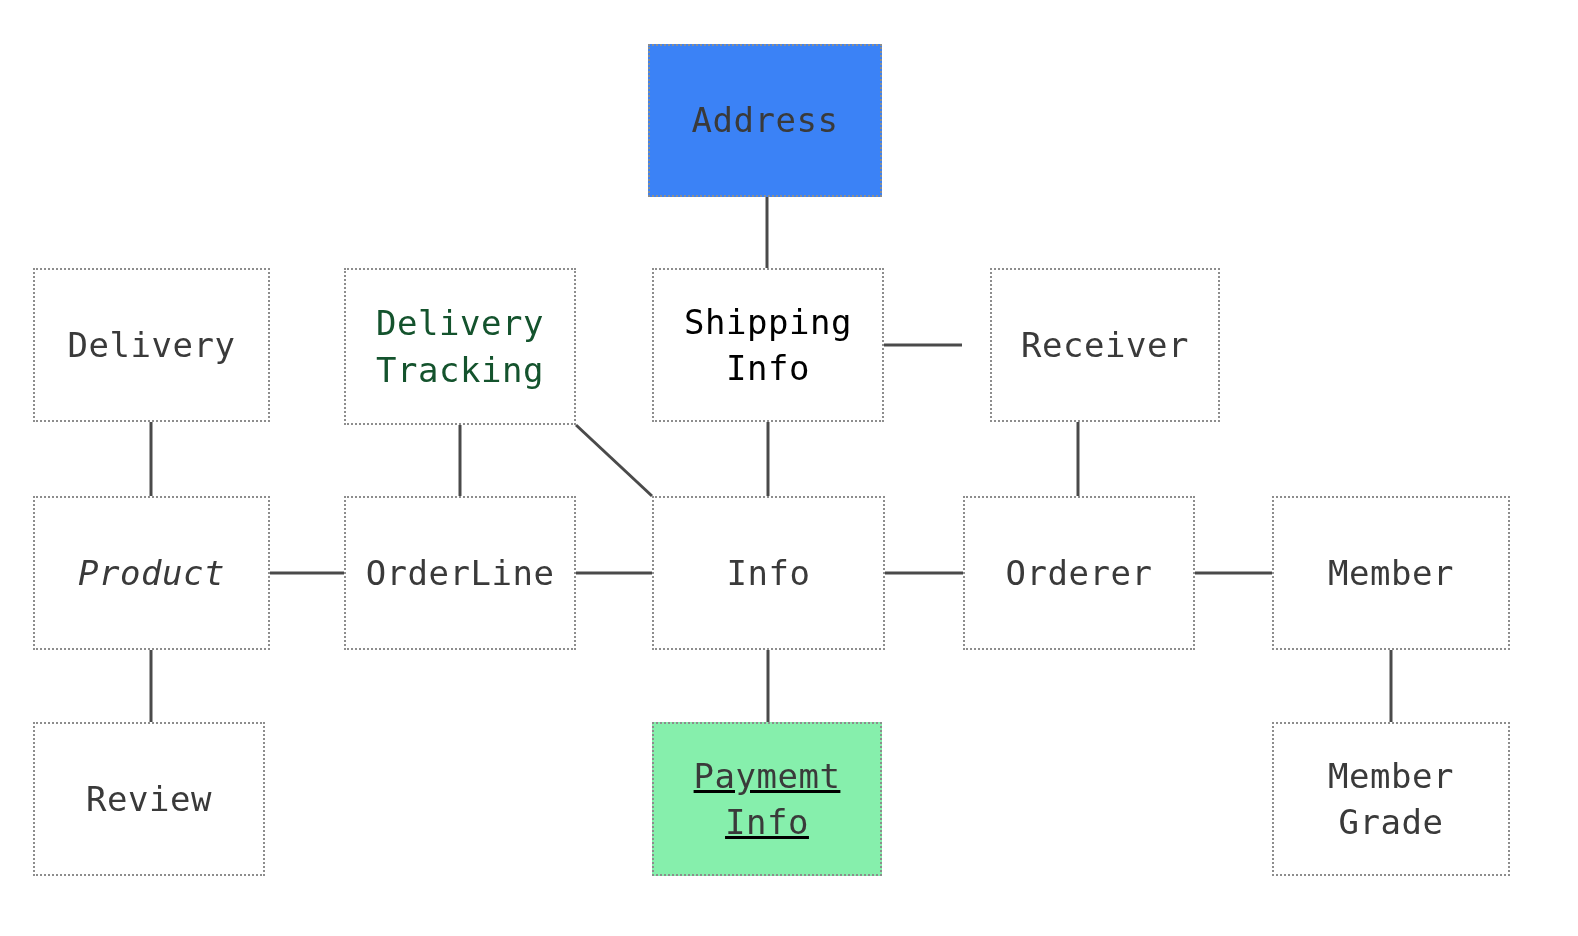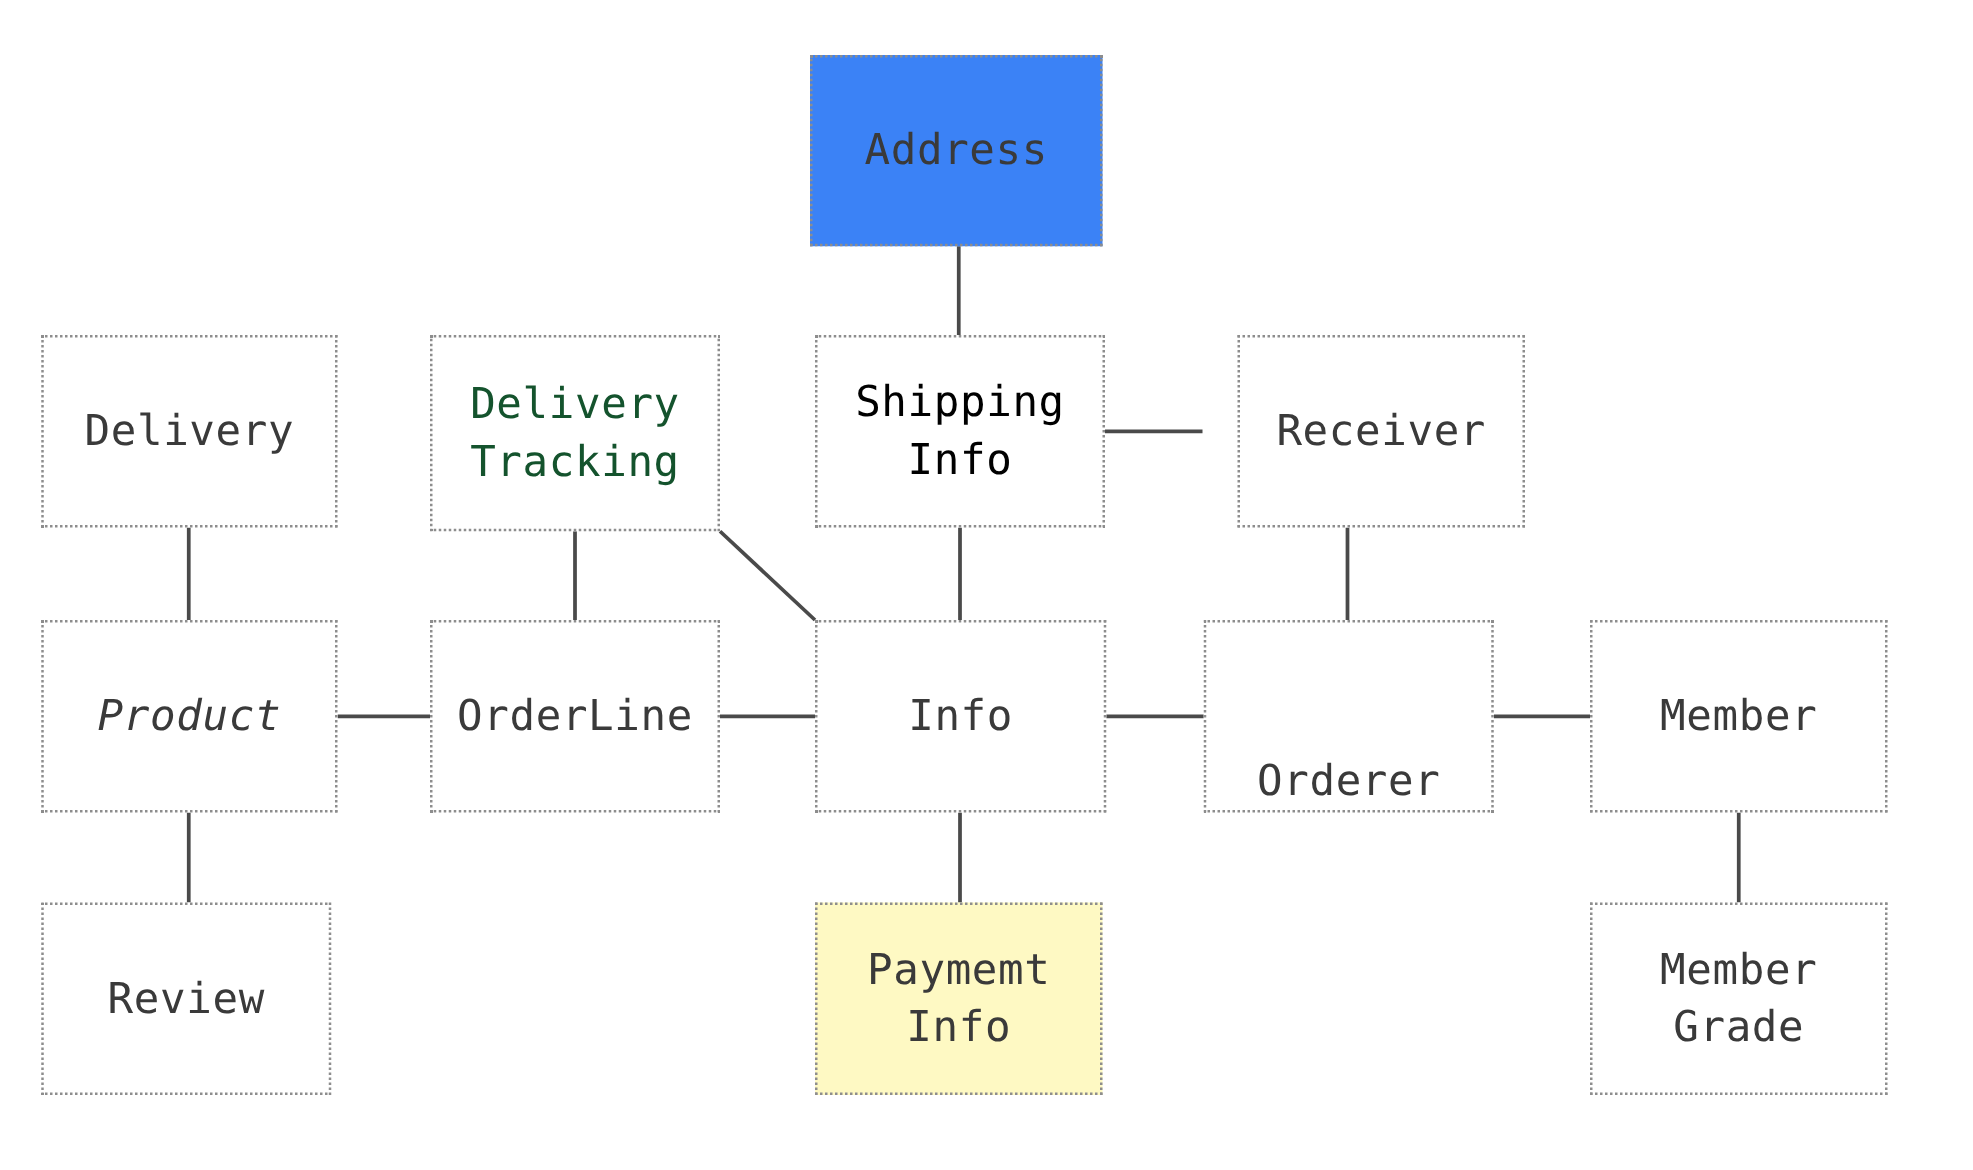--- a/index.html
+++ b/index.html
@@ -89,30 +89,30 @@
       </div>
       <div class="entity-box" style="left: 33px; top: 496px; width: 237px; height: 154px; border-color: rgb(141, 141, 141); border-style: dotted; background: rgb(255, 255, 255);">
         <span class="entity-label" style="color: rgb(58, 58, 58); font-style: italic;">Product</span>
       </div>
       <div class="entity-box" style="left: 344px; top: 496px; width: 232px; height: 154px; border-color: rgb(141, 141, 141); border-style: dotted; background: rgb(255, 255, 255);">
         <span class="entity-label" style="color: rgb(58, 58, 58);">OrderLine</span>
       </div>
       <div class="entity-box" style="left: 652px; top: 496px; width: 233px; height: 154px; border-color: rgb(141, 141, 141); border-style: dotted; background: rgb(255, 255, 255);">
         <span class="entity-label" style="color: rgb(58, 58, 58);">Info</span>
       </div>
-      <div class="entity-box" style="left: 963px; top: 496px; width: 232px; height: 154px; border-color: rgb(141, 141, 141); border-style: dotted; background: rgb(255, 255, 255); align-items: flex-end;">
+      <div class="entity-box" style="left: 963px; top: 496px; width: 232px; height: 154px; border-color: rgb(141, 141, 141); border-style: dotted; background: rgb(255, 255, 255);">
         <span class="entity-label" style="color: rgb(58, 58, 58);">Orderer</span>
       </div>
       <div class="entity-box" style="left: 1272px; top: 496px; width: 238px; height: 154px; border-color: rgb(141, 141, 141); border-style: dotted; background: rgb(255, 255, 255);">
         <span class="entity-label" style="color: rgb(58, 58, 58);">Member</span>
       </div>
       <div class="entity-box" style="left: 33px; top: 722px; width: 232px; height: 154px; border-color: rgb(141, 141, 141); border-style: dotted; background: rgb(255, 255, 255); justify-content: center;">
         <span class="entity-label" style="color: rgb(58, 58, 58);">Review</span>
       </div>
-      <div class="entity-box" style="left: 652px; top: 722px; width: 230px; height: 154px; border-color: rgb(141, 141, 141); border-style: dotted; background: #fef9c3;">
+      <div class="entity-box" style="left: 652px; top: 722px; width: 230px; height: 154px; border-color: rgb(141, 141, 141); border-style: dotted; background: #86efac; text-decoration: underline;">
         <span class="entity-label" style="color: rgb(58, 58, 58);">Paymemt
 Info</span>
       </div>
       <div class="entity-box" style="left: 1272px; top: 722px; width: 238px; height: 154px; border-color: rgb(141, 141, 141); border-style: dotted; background: rgb(255, 255, 255);">
         <span class="entity-label" style="color: rgb(58, 58, 58);">Member
 Grade</span>
       </div>
     </div>
 
 </div>

